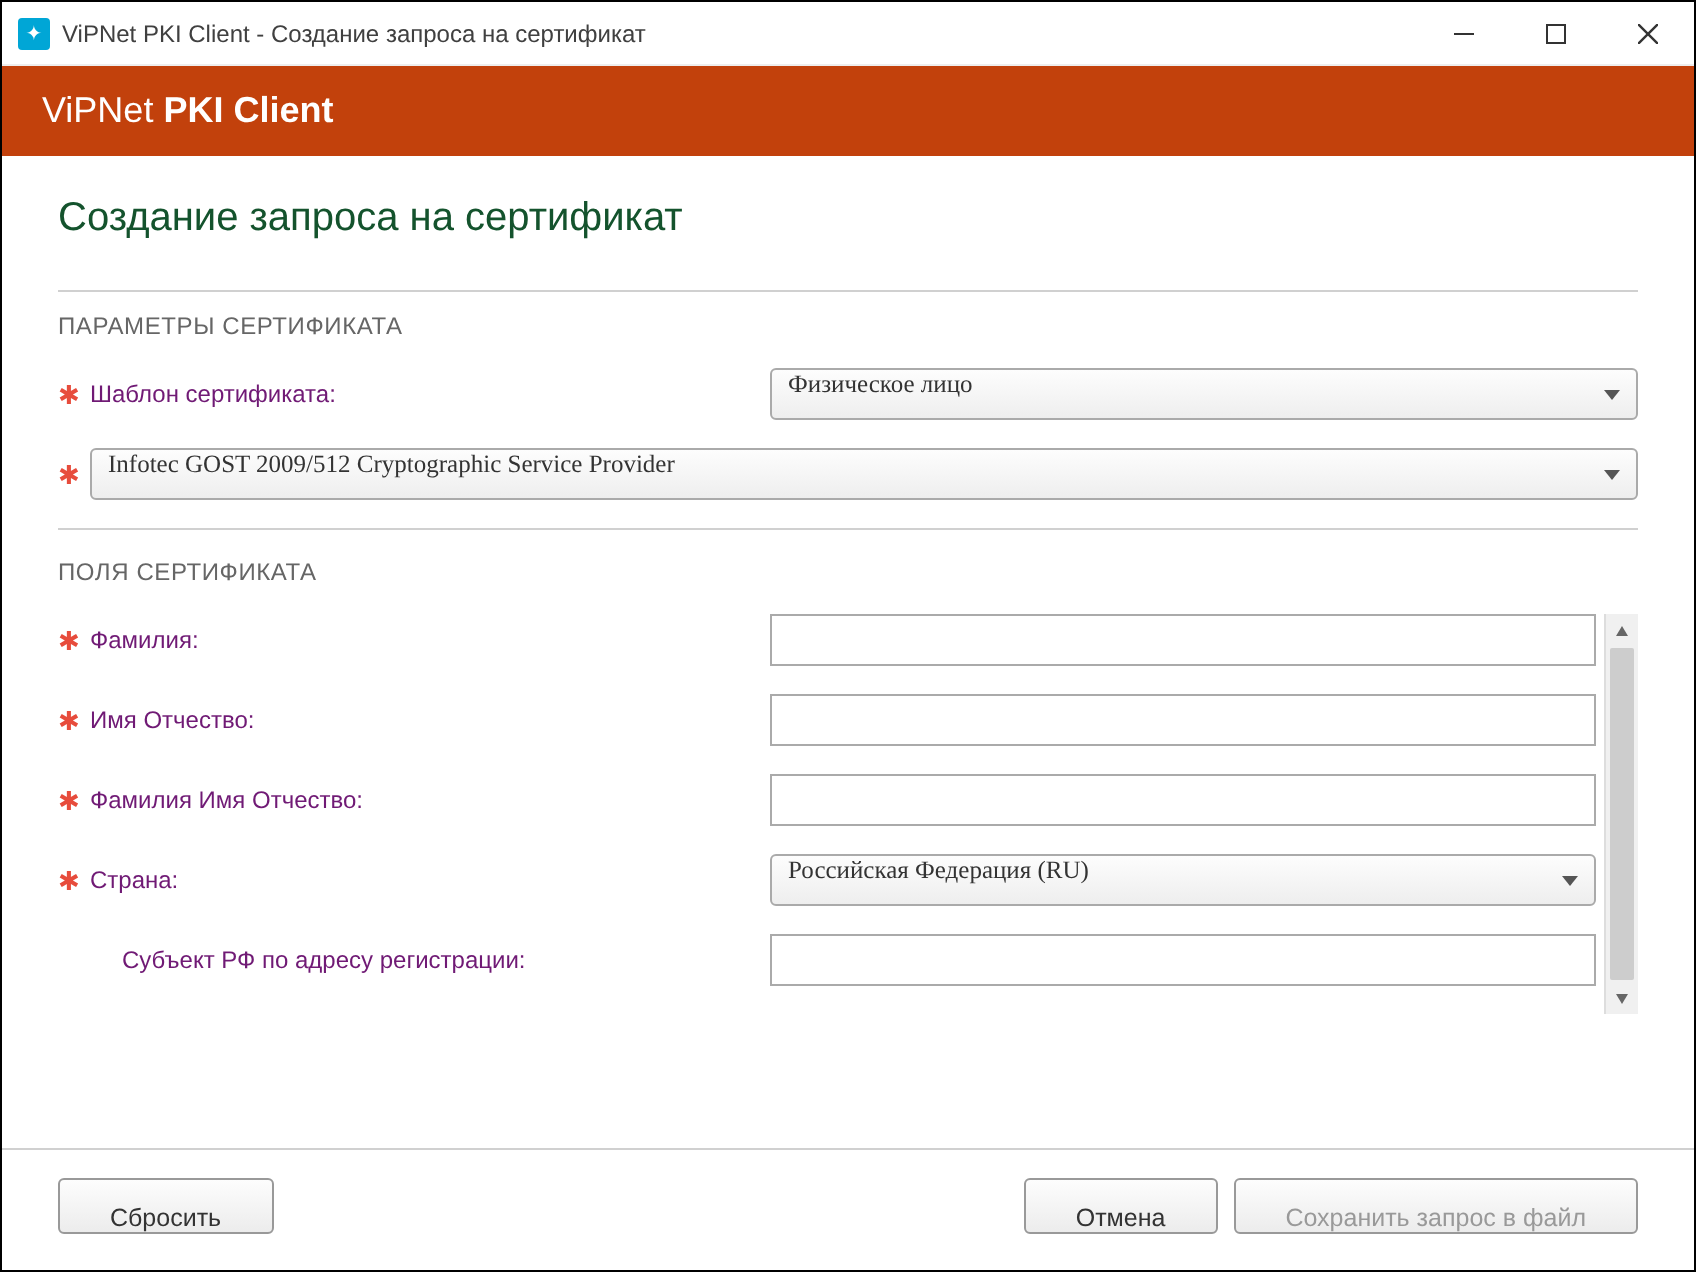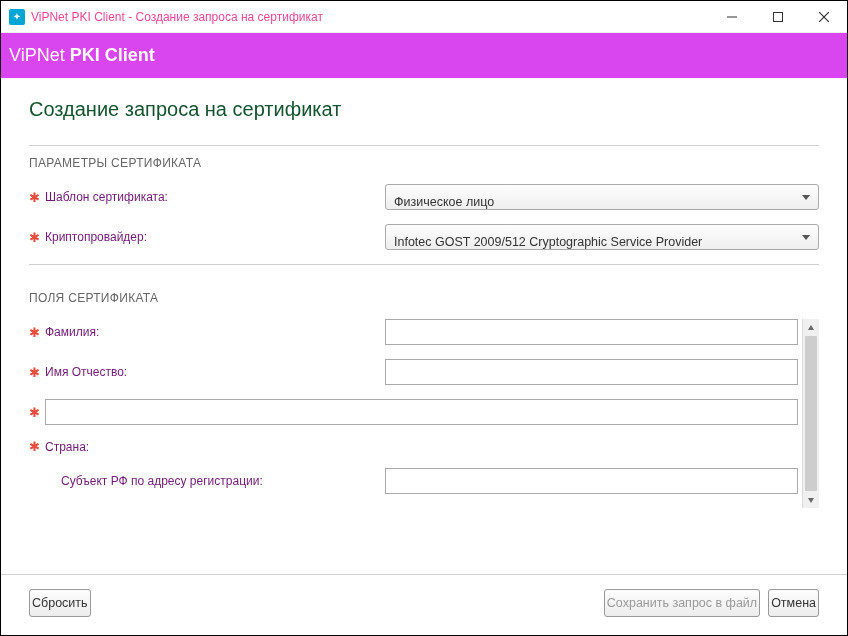--- a/index.html
+++ b/index.html
@@ -1,47 +1,47 @@
 <!DOCTYPE html>
 <html><head>
 <meta charset="utf-8">
 <style>
 * { box-sizing: border-box; margin: 0; padding: 0; }
 body { font-family: "Segoe UI", Tahoma, sans-serif; font-size: 13px; background: #fff; }
 .window { width: 848px; height: 636px; border: 1px solid #000; background: #fff; display: flex; flex-direction: column; }
 .titlebar { height: 32px; background: #fff; display: flex; align-items: center; padding: 0 0 0 8px; border-bottom: 1px solid #eee; }
 .titlebar .icon-app { width: 16px; height: 16px; background: #00a6d6; border-radius: 2px; margin-right: 6px; display: flex; align-items: center; justify-content: center; color: #fff; font-size: 10px; }
-.titlebar .title { flex: 1; font-size: 12px; color: #ec4899; }
+.titlebar .title { flex: 1; font-size: 12px; color: #404040; }
 .titlebar .win-controls { display: flex; }
 .titlebar .win-btn { width: 46px; height: 30px; display: flex; align-items: center; justify-content: center; font-family: Arial; font-size: 14px; cursor: default; }
 .titlebar .win-btn svg { width: 10px; height: 10px; }
-.header-band { background: #d946ef; color: #fff; padding: 12px 8px; font-size: 18px; }
+.header-band { background: #c2410c; color: #fff; padding: 12px 20px; font-size: 18px; }
 .header-band .bold { font-weight: 600; }
 .content { flex: 1; padding: 20px 28px 0 28px; display: flex; flex-direction: column; overflow: hidden; }
 .page-title { font-size: 20px; color: #14532d; font-weight: 400; margin-bottom: 24px; }
 .section-hdr { border-top: 1px solid #d0d0d0; padding-top: 10px; margin-bottom: 14px; display: flex; align-items: center; }
 .section-hdr .label { color: #666; font-size: 12px; letter-spacing: 0.3px; }
 .section-hdr .link { margin-left: auto; color: #00a6d6; font-size: 13px; cursor: pointer; }
 .form-row { display: flex; align-items: center; margin-bottom: 14px; }
 .form-row .ast { color: #e74c3c; margin-right: 6px; font-size: 13px; width: 10px; }
 .form-row .lbl { width: 340px; color: #701a75; font-size: 12px; }
 .form-row .lbl-indent { padding-left: 16px; }
 .form-row .control { flex: 1; }
-.select { width: 100%; height: 26px; border: 1px solid #aaa; border-radius: 3px; background: linear-gradient(#fdfdfd, #eeeeee); padding: 0 24px 0 8px; font-size: 12.5px; color: #333; position: relative; display: flex; align-items: flex-end; cursor: default; }
+.select { width: 100%; height: 26px; border: 1px solid #aaa; border-radius: 3px; background: linear-gradient(#fdfdfd, #eeeeee); padding: 0 24px 0 8px; font-size: 12.5px; color: #333; position: relative; display: flex; align-items: flex-start; cursor: default; font-family: Liberation Serif, serif; }
 .select::after { content: ""; position: absolute; right: 8px; top: 50%; margin-top: -2px; border-left: 4px solid transparent; border-right: 4px solid transparent; border-top: 5px solid #555; }
 .input { width: 100%; height: 26px; border: 1px solid #aaa; background: #fff; padding: 0 6px; font-size: 12.5px; }
-.fields-area { display: flex; border-top: 1px solid #d0d0d0; padding-top: 26px; }
+.fields-area { display: flex; border-top: 1px solid #d0d0d0; padding-top: 14px; }
 .fields-hdr { color: #666; font-size: 12px; letter-spacing: 0.3px; margin-bottom: 14px; }
 .fields-wrap { flex: 1; padding-right: 4px; }
 .scrollbar { width: 17px; background: #f0f0f0; border-left: 1px solid #ddd; display: flex; flex-direction: column; margin-top: 28px; align-self: stretch; }
 .scroll-btn { height: 17px; background: #f0f0f0; display: flex; align-items: center; justify-content: center; }
 .scroll-btn svg { width: 8px; height: 8px; }
 .scroll-thumb { flex: 1; background: #cdcdcd; margin: 0 2px; border-radius: 1px; }
 .footer { border-top: 1px solid #d0d0d0; padding: 14px 28px 18px 28px; display: flex; align-items: center; }
-.btn { height: 28px; padding: 0 2px; border: 1px solid #999; border-radius: 3px; background: linear-gradient(#fdfdfd, #ececec); font-size: 12.5px; color: #333; cursor: default; display: flex; align-items: center; }
+.btn { height: 28px; padding: 0 25px; border: 1px solid #999; border-radius: 3px; background: linear-gradient(#fdfdfd, #ececec); font-size: 12.5px; color: #333; cursor: default; display: flex; align-items: flex-end; }
 .btn.disabled { color: #999; }
 .footer .spacer { flex: 1; }
 .footer .btn + .btn { margin-left: 8px; }
 </style>
 </head>
 <body>
 
 <div class="window">
 
   <div class="titlebar">
@@ -83,21 +83,20 @@
       <span class="lbl">Шаблон сертификата:</span>
       <div class="control">
         <div class="select">
           <span>Физическое лицо</span>
         </div>
       </div>
     </div>
 
     <div class="form-row">
       <span class="ast">✱</span>
-      <span class="lbl">Криптопровайдер:</span>
       <div class="control">
         <div class="select">
           <span>Infotec GOST 2009/512 Cryptographic Service Provider</span>
         </div>
       </div>
     </div>
 
     <div class="fields-area">
       <div class="fields-wrap">
         <div class="fields-hdr">ПОЛЯ СЕРТИФИКАТА</div>
@@ -113,28 +112,34 @@
         <div class="form-row">
           <span class="ast">✱</span>
           <span class="lbl">Имя Отчество:</span>
           <div class="control">
             <input class="input" type="text" value="" style="">
           </div>
         </div>
 
         <div class="form-row">
           <span class="ast">✱</span>
+          <span class="lbl">Фамилия Имя Отчество:</span>
           <div class="control">
             <input class="input" type="text" value="" style="">
           </div>
         </div>
 
         <div class="form-row">
           <span class="ast">✱</span>
           <span class="lbl">Страна:</span>
+          <div class="control">
+            <div class="select">
+              <span>Российская Федерация (RU)</span>
+            </div>
+          </div>
         </div>
 
         <div class="form-row">
           <span class="ast"></span>
           <span class="lbl lbl-indent">Субъект РФ по адресу регистрации:</span>
           <div class="control">
             <input class="input" type="text" value="" style="">
           </div>
         </div>
       </div>
@@ -153,21 +158,21 @@
         </div>
       </div>
     </div>
   </div>
 
   <div class="footer">
     <div class="btn">
       <span>Сбросить</span>
     </div>
     <div class="spacer"></div>
+    <div class="btn">
+      <span>Отмена</span>
+    </div>
     <div class="btn disabled">
       <span>Сохранить запрос в файл</span>
-    </div>
-    <div class="btn">
-      <span>Отмена</span>
     </div>
   </div>
 
 </div>
 
 </body></html>

